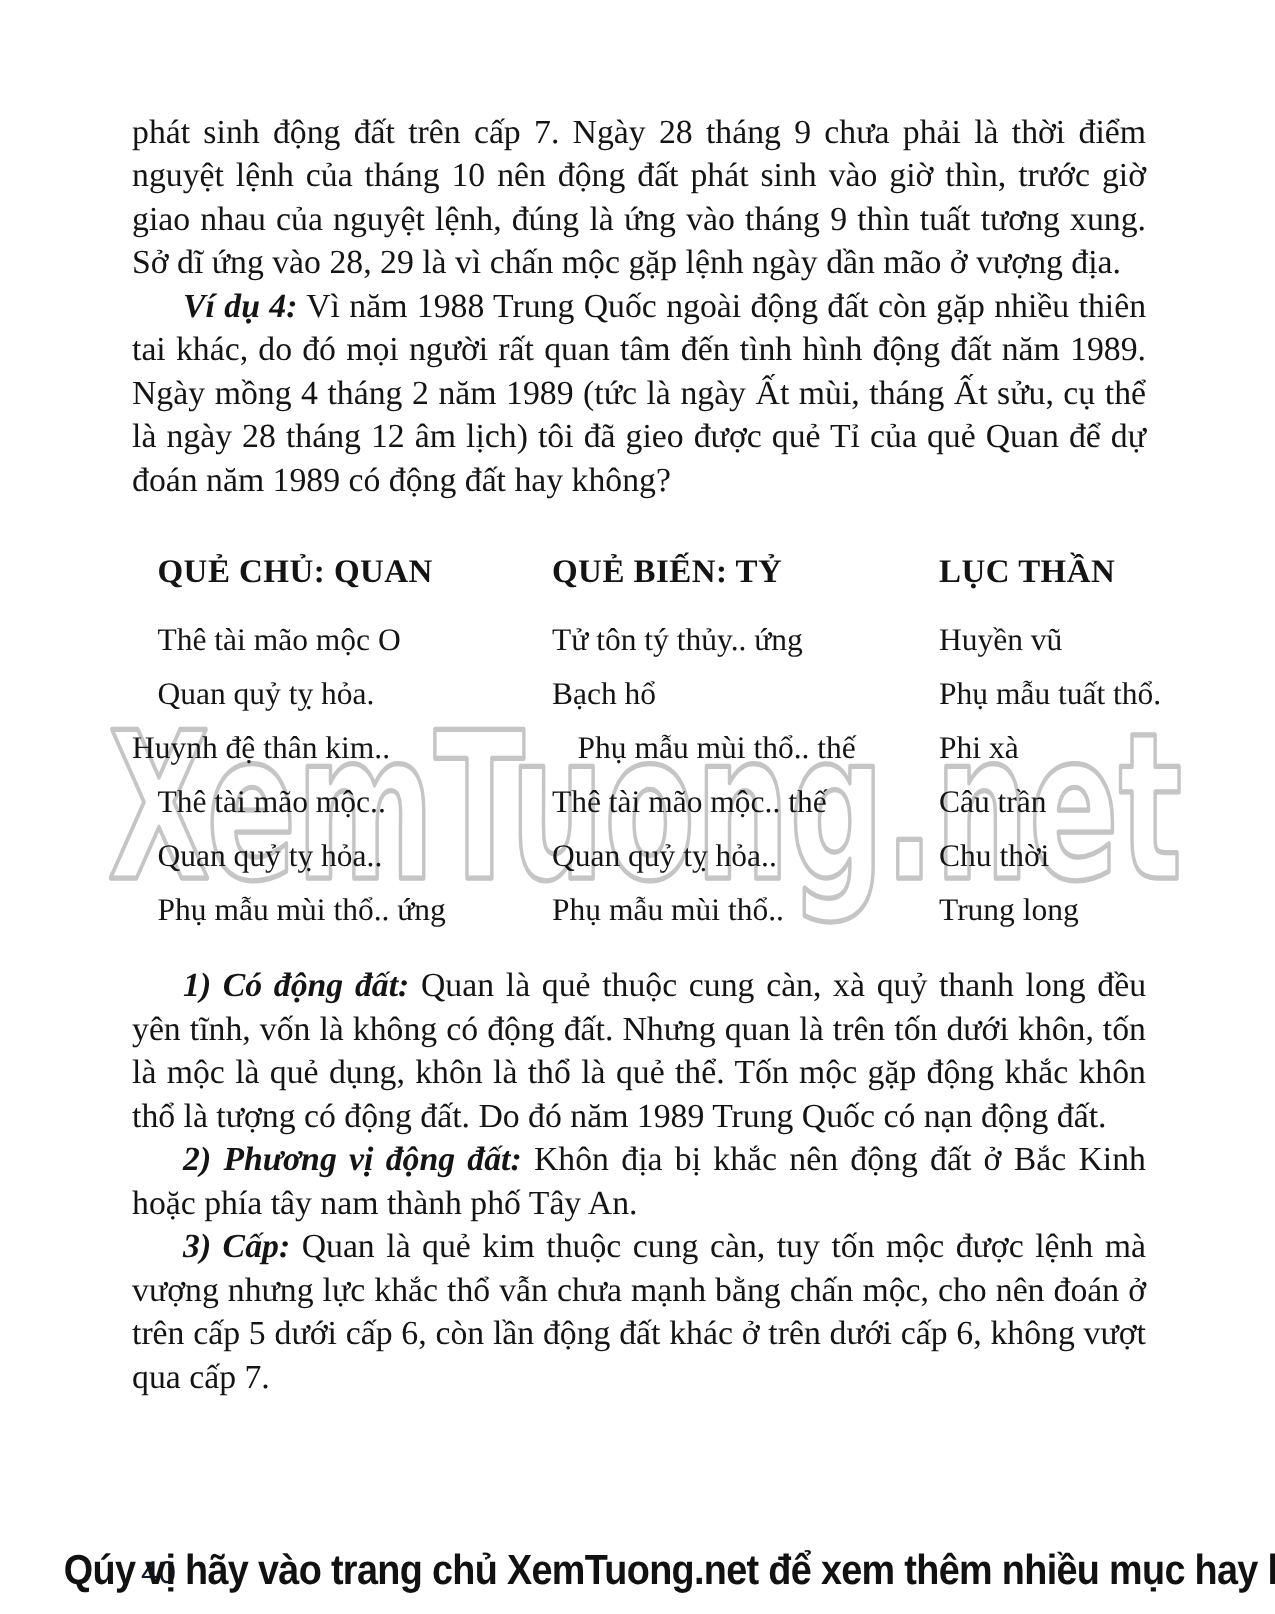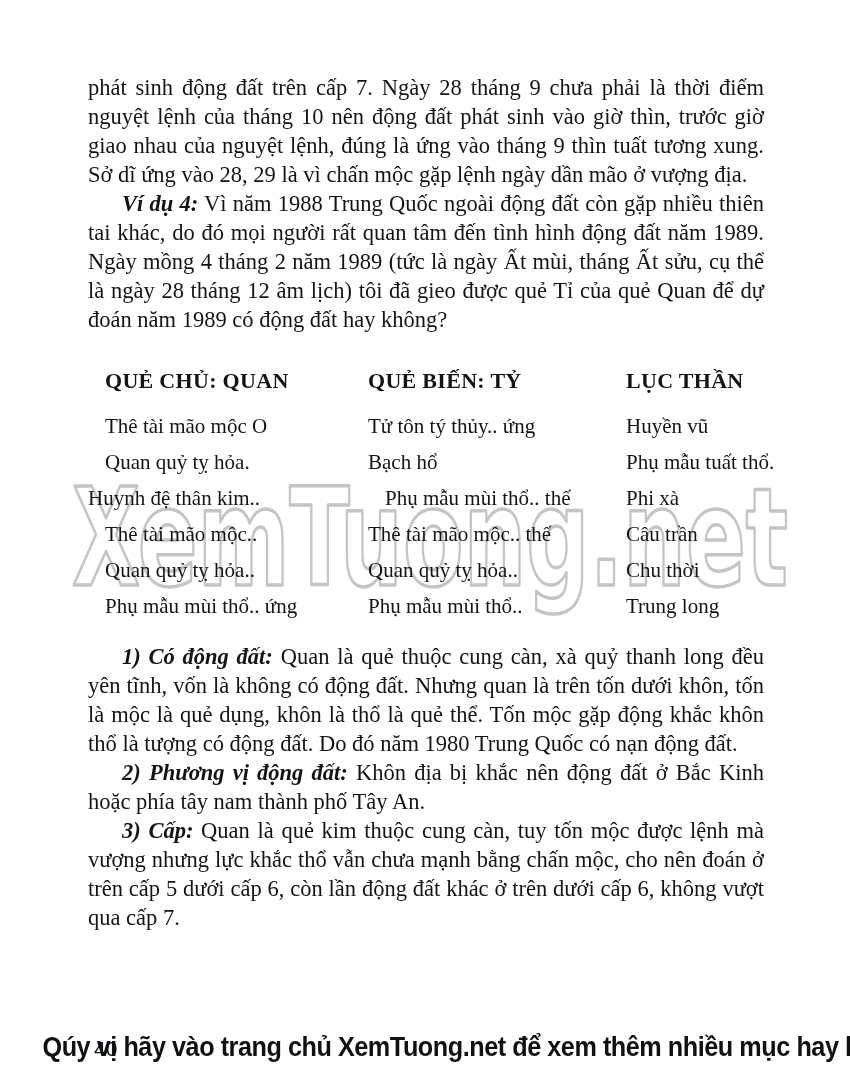--- a/index.html
+++ b/index.html
@@ -129,21 +129,21 @@
         <div class="qt-cell">Quan quỷ tỵ hỏa..</div>
         <div class="qt-cell">Chu thời</div>
       </div>
       <div class="qt-grid">
         <div class="qt-cell col1">Phụ mẫu mùi thổ.. ứng</div>
         <div class="qt-cell">Phụ mẫu mùi thổ..</div>
         <div class="qt-cell">Trung long</div>
       </div>
     </div>
 
-    <p><span class="lead">1) Có động đất:</span><span> Quan là quẻ thuộc cung càn, xà quỷ thanh long đều yên tĩnh, vốn là không có động đất. Nhưng quan là trên tốn dưới khôn, tốn là mộc là quẻ dụng, khôn là thổ là quẻ thể. Tốn mộc gặp động khắc khôn thổ là tượng có động đất. Do đó năm 1980 Trung Quốc có nạn động đất.</span></p>
+    <p><span class="lead">1) Có động đất:</span><span> Quan là quẻ thuộc cung càn, xà quỷ thanh long đều yên tĩnh, vốn là không có động đất. Nhưng quan là trên tốn dưới khôn, tốn là mộc là quẻ dụng, khôn là thổ là quẻ thể. Tốn mộc gặp động khắc khôn thổ là tượng có động đất. Do đó năm 1989 Trung Quốc có nạn động đất.</span></p>
 
     <p><span class="lead">2) Phương vị động đất:</span><span> Khôn địa bị khắc nên động đất ở Bắc Kinh hoặc phía tây nam thành phố Tây An.</span></p>
 
     <p><span class="lead">3) Cấp:</span><span> Quan là quẻ kim thuộc cung càn, tuy tốn mộc được lệnh mà vượng nhưng lực khắc thổ vẫn chưa mạnh bằng chấn mộc, cho nên đoán ở trên cấp 5 dưới cấp 6, còn lần động đất khác ở trên dưới cấp 6, không vượt qua cấp 7.</span></p>
 
   </div>
 
   <div class="page-number">40</div>
 
   <div class="footer-banner">Qúy vị hãy vào trang chủ XemTuong.net để xem thêm nhiều mục hay khác</div>

